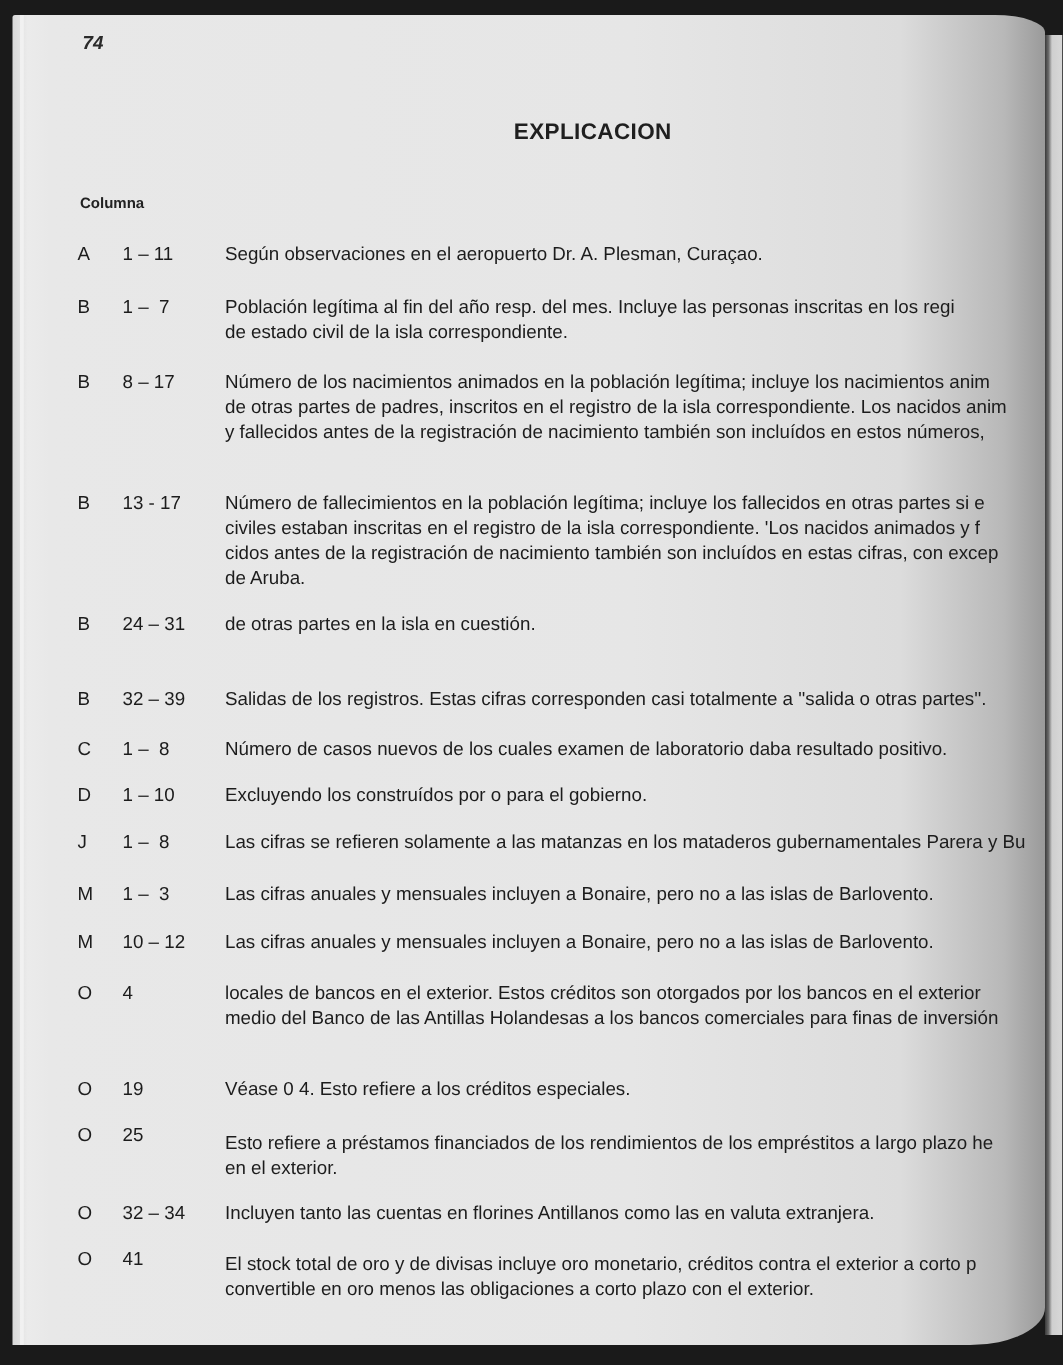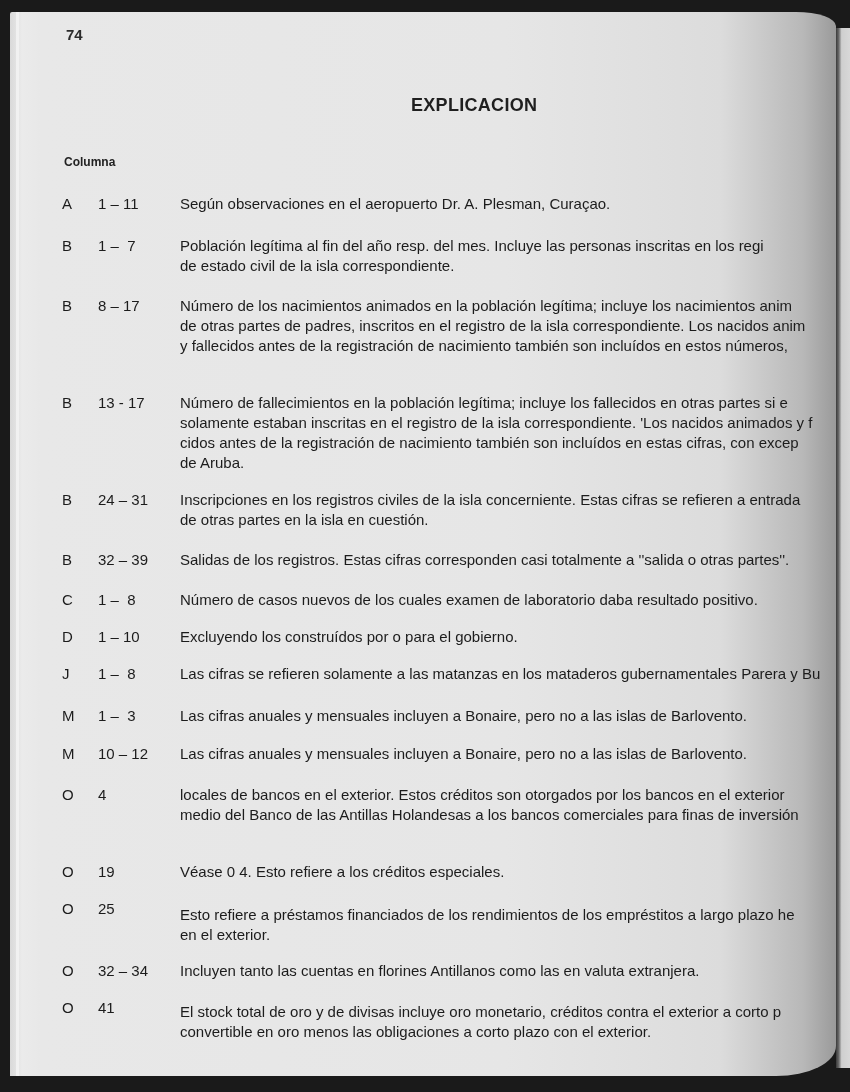--- a/index.html
+++ b/index.html
@@ -19,21 +19,21 @@
     .page-edge {
       position: absolute; left: 16px; top: 12px; width: 3px; height: 1064px;
       background: #f4f4f4; opacity: .8;
     }
     .binding {
       position: absolute; left: 836px; top: 28px; width: 14px; height: 1040px;
       background: linear-gradient(90deg, #3a3a3a 0, #6a6a6a 20%, #cfcfcf 40%, #d8d8d8 100%);
     }
     .page-number {
       position: absolute; left: 66px; top: 26px;
-      font-size: 15px; font-weight: bold; color: #2b2b2b;
+      font-size: 15px; font-weight: bold; color: #2b2b2b; font-style: italic;
     }
     .title {
       position: absolute; left: 411px; top: 95px;
       font-size: 18px; font-weight: 700; color: #1f1f1f; letter-spacing: .3px;
     }
     .column-label {
       position: absolute; left: 64px; top: 155px;
       font-size: 12px; font-weight: bold; color: #222;
     }
     .entry {
@@ -81,31 +81,30 @@
     <div>de otras partes de padres, inscritos en el registro de la isla correspondiente. Los nacidos anim</div>
     <div>y fallecidos antes de la registración de nacimiento también son incluídos en estos números,</div>
   </div>
 </div>
 
 <div class="entry" style="top:393px">
   <span class="code">B</span>
   <span class="range">13 - 17</span>
   <div class="desc">
     <div>Número de fallecimientos en la población legítima; incluye los fallecidos en otras partes si e</div>
-    <div>solamente estaban inscritas en el registro de la isla correspondiente. 'Los nacidos animados y f</div>
+    <div>civiles estaban inscritas en el registro de la isla correspondiente. 'Los nacidos animados y f</div>
     <div>cidos antes de la registración de nacimiento también son incluídos en estas cifras, con excep</div>
     <div>de Aruba.</div>
   </div>
 </div>
 
 <div class="entry" style="top:490px">
   <span class="code">B</span>
   <span class="range">24 – 31</span>
   <div class="desc">
-    <div>Inscripciones en los registros civiles de la isla concerniente. Estas cifras se refieren a entrada</div>
     <div>de otras partes en la isla en cuestión.</div>
   </div>
 </div>
 
 <div class="entry" style="top:550px">
   <span class="code">B</span>
   <span class="range">32 – 39</span>
   <div class="desc">
     <div>Salidas de los registros. Estas cifras corresponden casi totalmente a ''salida o otras partes''.</div>
   </div>

